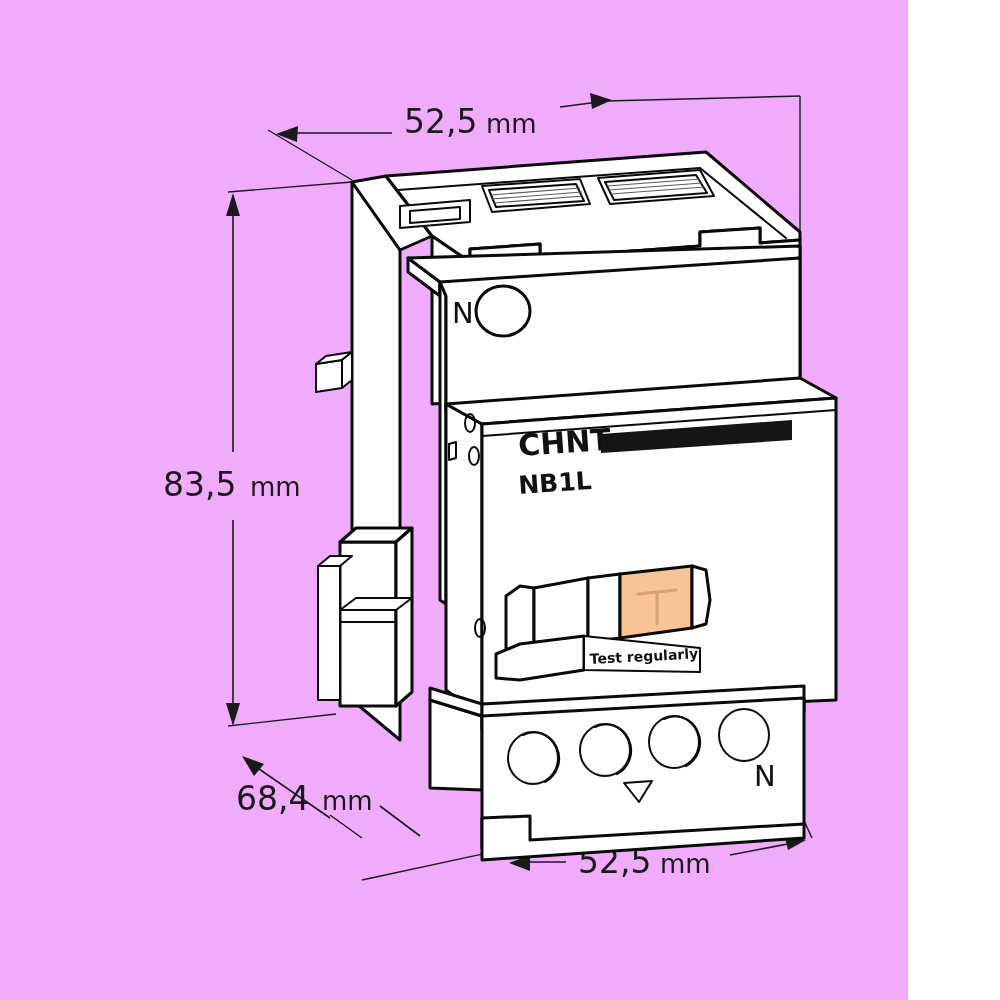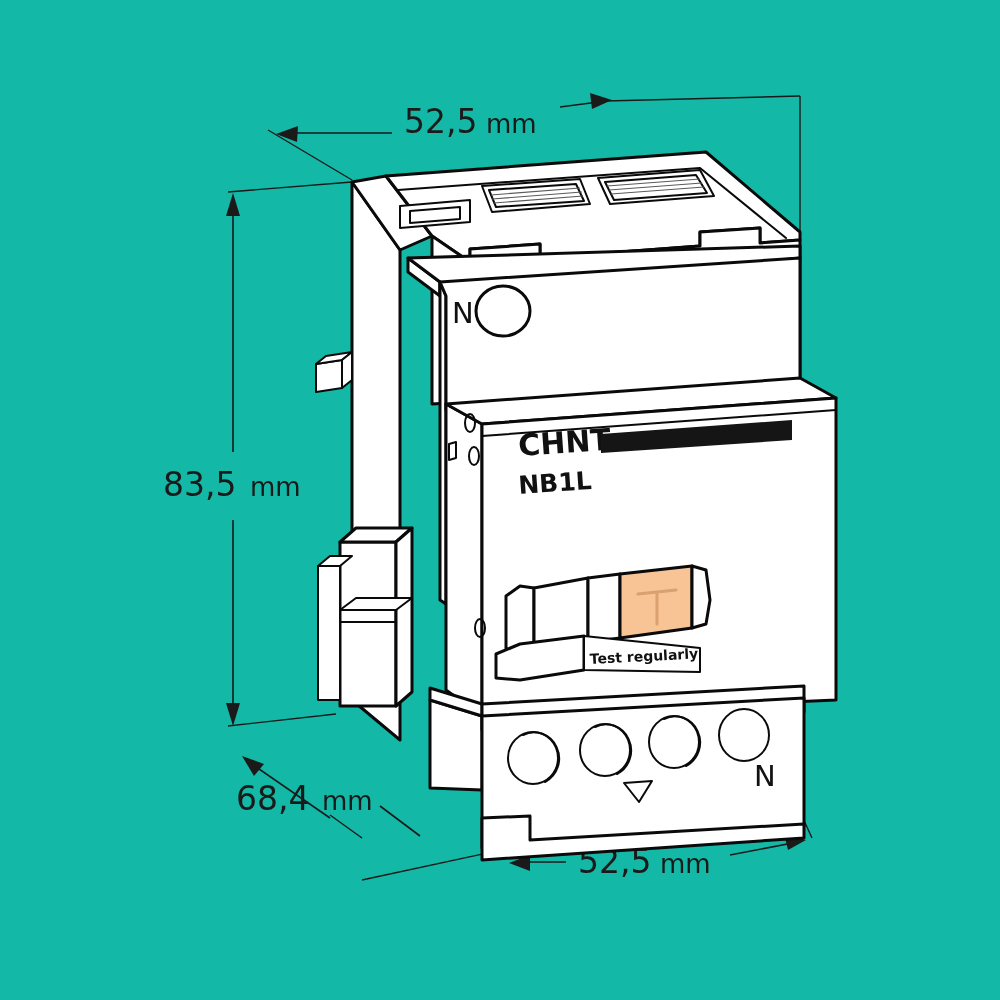--- a/index.html
+++ b/index.html
@@ -8,23 +8,23 @@
     background: #ffffff;
   }
   body {
     width: 1000px;
     height: 1000px;
     overflow: hidden;
     font-family: "Liberation Sans", sans-serif;
   }
   #drawing-root {
     position: relative;
-    width: 1000px;
+    width: 908px;
     height: 1000px;
-    background: #14b8a6;
+    background: #f0abfc;
   }
   svg#tech-drawing {
     display: block;
     width: 1000px;
     height: 1000px;
   }
   .body-fill {
     fill: #ffffff;
     stroke: #0a0a0a;
     stroke-width: 3;

